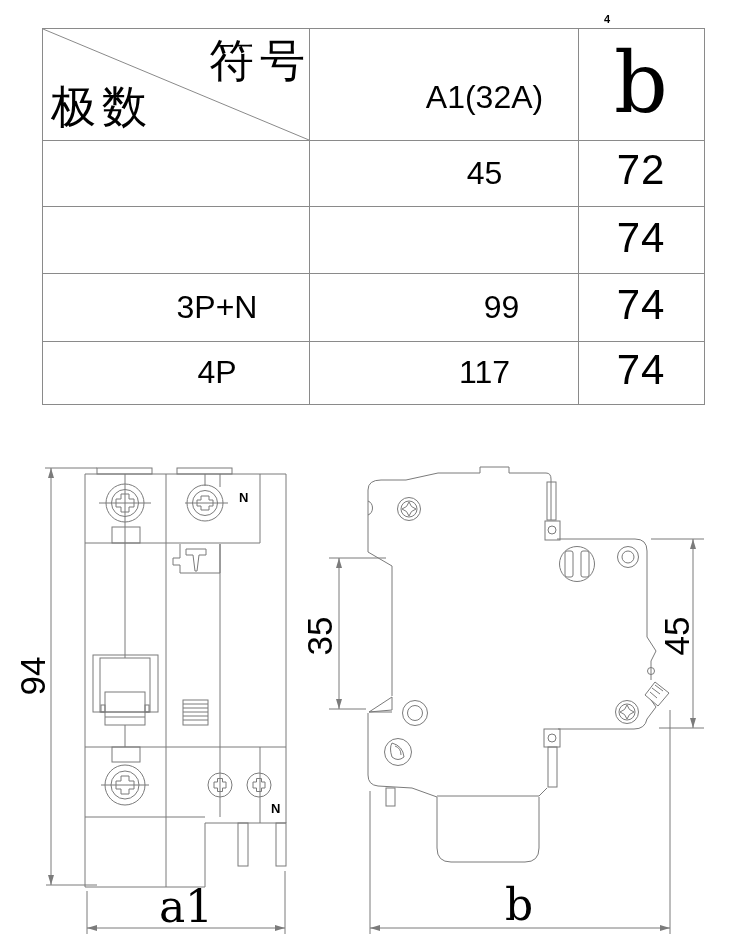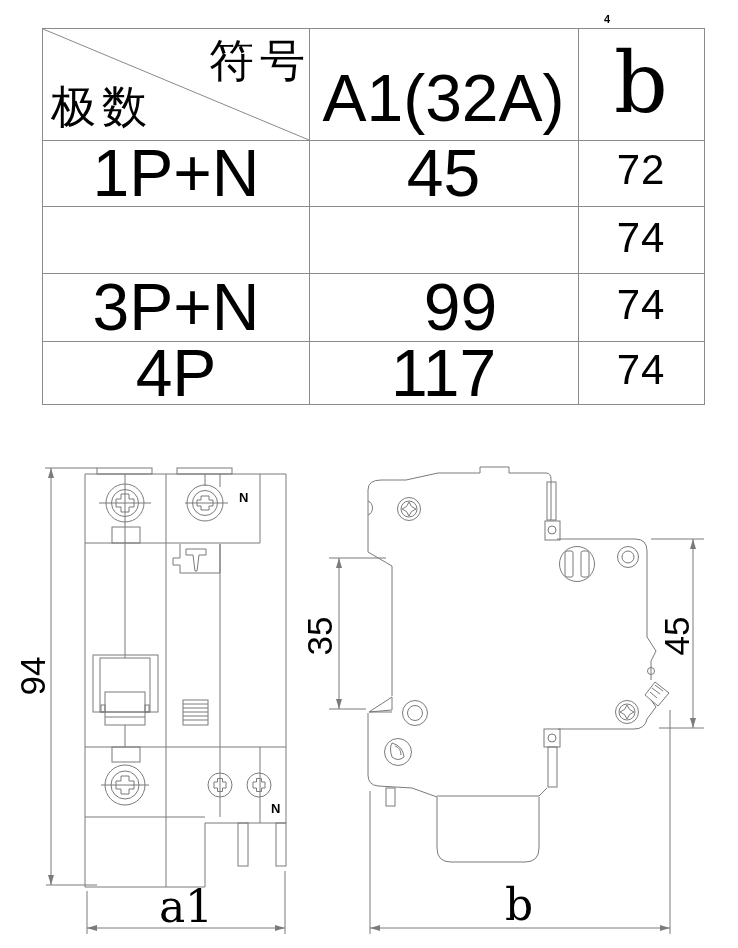--- a/index.html
+++ b/index.html
@@ -5,21 +5,21 @@
   html,body{margin:0;padding:0;background:#fff;}
   .stage{position:relative;width:738px;height:948px;background:#fff;overflow:hidden;
          font-family:"Liberation Sans",sans-serif;color:#000;}
   
   .tbl{position:absolute;left:42px;top:28px;width:661px;height:375px;border:1px solid #8a8a8a;}
   .vline,.hline{position:absolute;background:#8a8a8a;}
   .vline{width:1px;height:100%;top:0;}
   .hline{height:1px;width:100%;left:0;}
   .cell{position:absolute;display:flex;align-items:center;justify-content:center;white-space:nowrap;}
   .cn{font-size:45px;letter-spacing:6px;}
-  .num{font-size:66px;}
+  .num{font-size:32px;padding-left:41px;}
   .bignum{font-size:42px;letter-spacing:1px;}
   .serifb{font-family:"DejaVu Serif","Liberation Serif",serif;font-size:84px;font-weight:400;}
   .hdr-diag{position:absolute;left:0;top:0;}
   .stray4{position:absolute;left:604px;top:13px;font-size:11px;font-weight:bold;}
   
   .drawings{position:absolute;left:0;top:430px;}
   .ln{fill:none;stroke:#7b7b7b;stroke-width:1;}
   .arrow{fill:#7b7b7b;stroke:none;}
   .dimtxt{font-family:"Liberation Sans",sans-serif;font-size:35px;fill:#000;}
   .dimserif{font-family:"DejaVu Serif","Liberation Serif",serif;font-size:44px;fill:#000;}
@@ -40,21 +40,20 @@
     <div class="hline" style="top:312px"></div>
 
     <svg class="hdr-diag" width="266" height="111">
       <line x1="0" y1="0" x2="266" y2="111" stroke="#8a8a8a" stroke-width="1"></line>
     </svg>
     <div class="cell cn" style="left:8px;top:52px;width:120px;height:52px;justify-content:flex-start">极数</div>
     <div class="cell cn" style="left:150px;top:6px;width:118px;height:52px;justify-content:flex-end">符号</div>
     <div class="cell num" style="left:266px;top:26px;width:269px;height:85px">A1(32A)</div>
     <div class="cell serifb" style="left:535px;top:0;width:126px;height:108px">b</div>
 
-    <div class="cell num" style="left:0;top:111px;width:266px;height:66px">1P+N</div>
     <div class="cell num" style="left:266px;top:111px;width:269px;height:66px">45</div>
     <div class="cell bignum" style="left:535px;top:108px;width:126px;height:66px">72</div>
 
     <div class="cell bignum" style="left:535px;top:175px;width:126px;height:67px">74</div>
 
     <div class="cell num" style="left:0;top:244px;width:266px;height:68px">3P+N</div>
     <div class="cell num" style="left:283px;top:244px;width:269px;height:68px">99</div>
     <div class="cell bignum" style="left:535px;top:242px;width:126px;height:68px">74</div>
 
     <div class="cell num" style="left:0;top:312px;width:266px;height:63px">4P</div>

